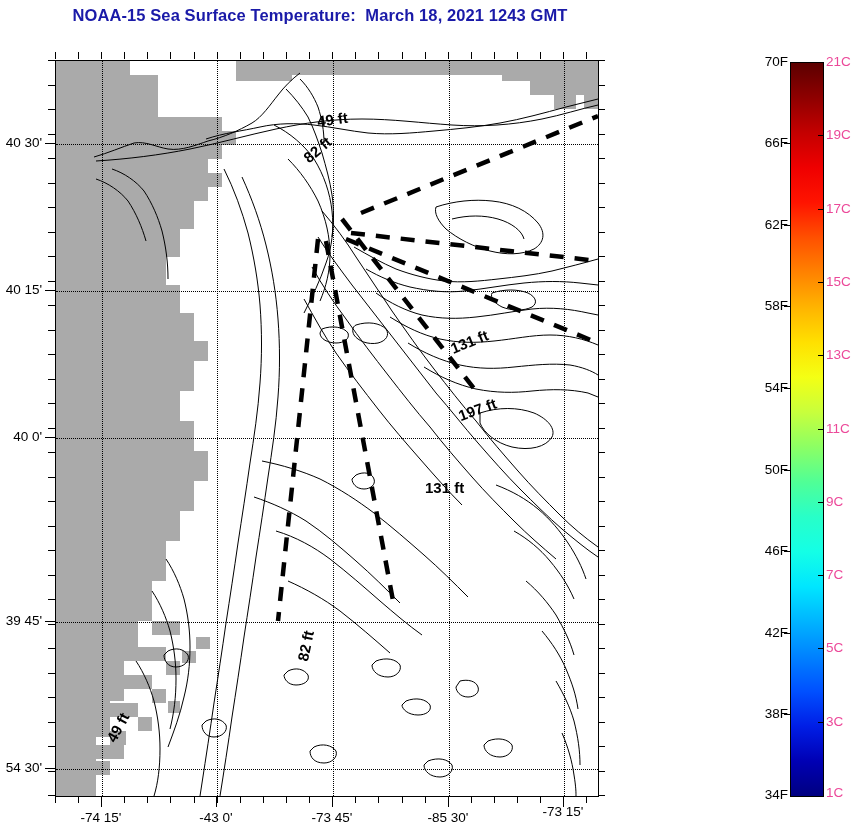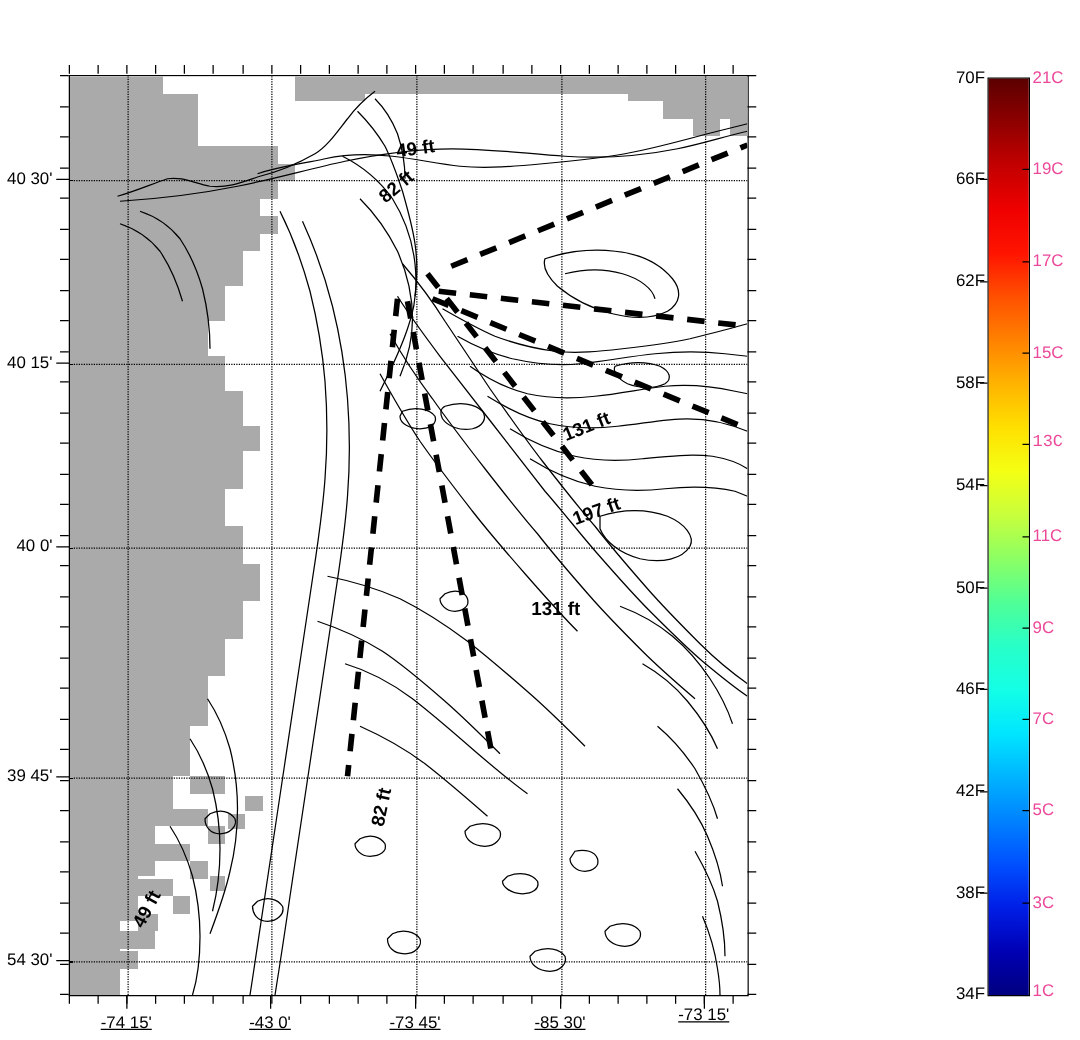--- a/index.html
+++ b/index.html
@@ -72,21 +72,20 @@
     text-align: right;
     white-space: pre;
   }
   .axis-label-x {
     position: absolute;
     font-family: "Liberation Sans", sans-serif;
     font-size: 13.5px;
     color: #000;
     text-align: center;
     white-space: pre;
-    text-decoration: underline;
   }
 
   
   #colorbar-box {
     position: absolute;
     left: 790px;
     top: 62px;
     width: 32px;
     height: 733px;
     border: 1px solid #000;
@@ -133,20 +132,21 @@
     font-size: 15px;
     color: #000;
     white-space: pre;
     transform-origin: left top;
   }
 </style>
 </head>
 <body>
 
 <div id="title-block">
+  <div class="title-line">NOAA-15 Sea Surface Temperature:  March 18, 2021 1243 GMT</div>
 </div>
 
 <div id="map-frame">
   <svg id="map-canvas" viewBox="0 0 542 735" preserveAspectRatio="none">
 
     <rect x="0" y="0" width="542" height="735" fill="#ffffff"></rect>
 
     <g fill="#aaaaaa" shape-rendering="crispEdges">
 
       <path d="M0,0 L46,0 L46,14 L60,14 L60,28 L74,28 L74,42 L88,42 L88,56
@@ -519,21 +519,21 @@
   <div class="cb-tick-left" style="left:784px; top:551px;"></div>
   <div class="cb-tick-left" style="left:784px; top:633px;"></div>
   <div class="cb-tick-left" style="left:784px; top:714px;"></div>
 </div>
 
 <div>
   <div class="cb-label-c" style="left:826px; top:54px;">21C</div>
   <div class="cb-label-c" style="left:826px; top:127px;">19C</div>
   <div class="cb-label-c" style="left:826px; top:201px;">17C</div>
   <div class="cb-label-c" style="left:826px; top:274px;">15C</div>
-  <div class="cb-label-c" style="left:826px; top:347px;font-family:Liberation Mono, monospace;">13C</div>
+  <div class="cb-label-c" style="left:826px; top:347px;">13C</div>
   <div class="cb-label-c" style="left:826px; top:421px;">11C</div>
   <div class="cb-label-c" style="left:826px; top:494px;">9C</div>
   <div class="cb-label-c" style="left:826px; top:567px;">7C</div>
   <div class="cb-label-c" style="left:826px; top:640px;">5C</div>
   <div class="cb-label-c" style="left:826px; top:714px;">3C</div>
   <div class="cb-label-c" style="left:826px; top:785px;">1C</div>
 
   <div class="cb-tick-right" style="left:818px; top:135px;"></div>
   <div class="cb-tick-right" style="left:818px; top:209px;"></div>
   <div class="cb-tick-right" style="left:818px; top:282px;"></div>

